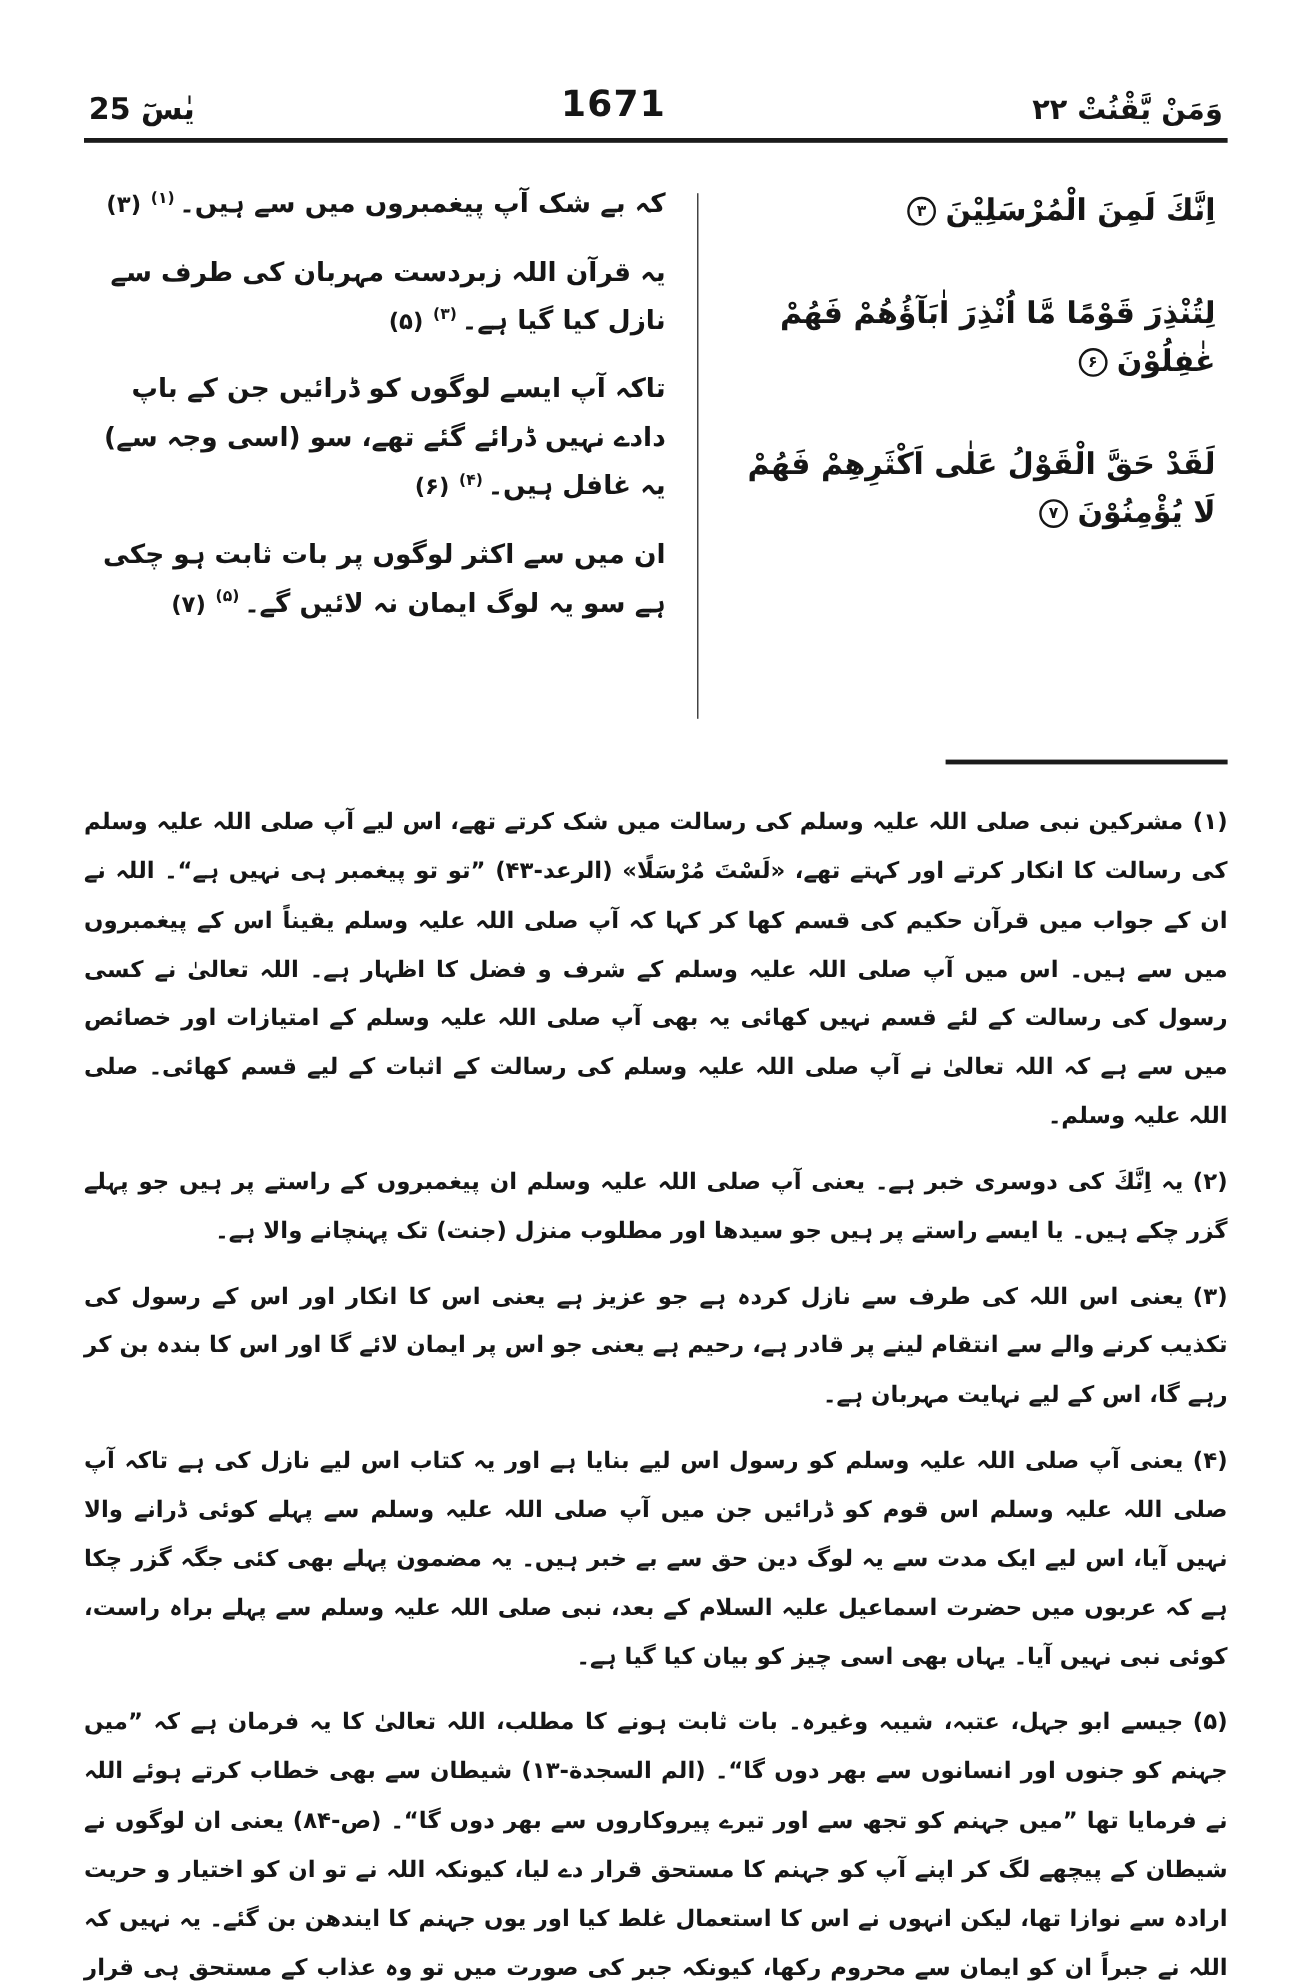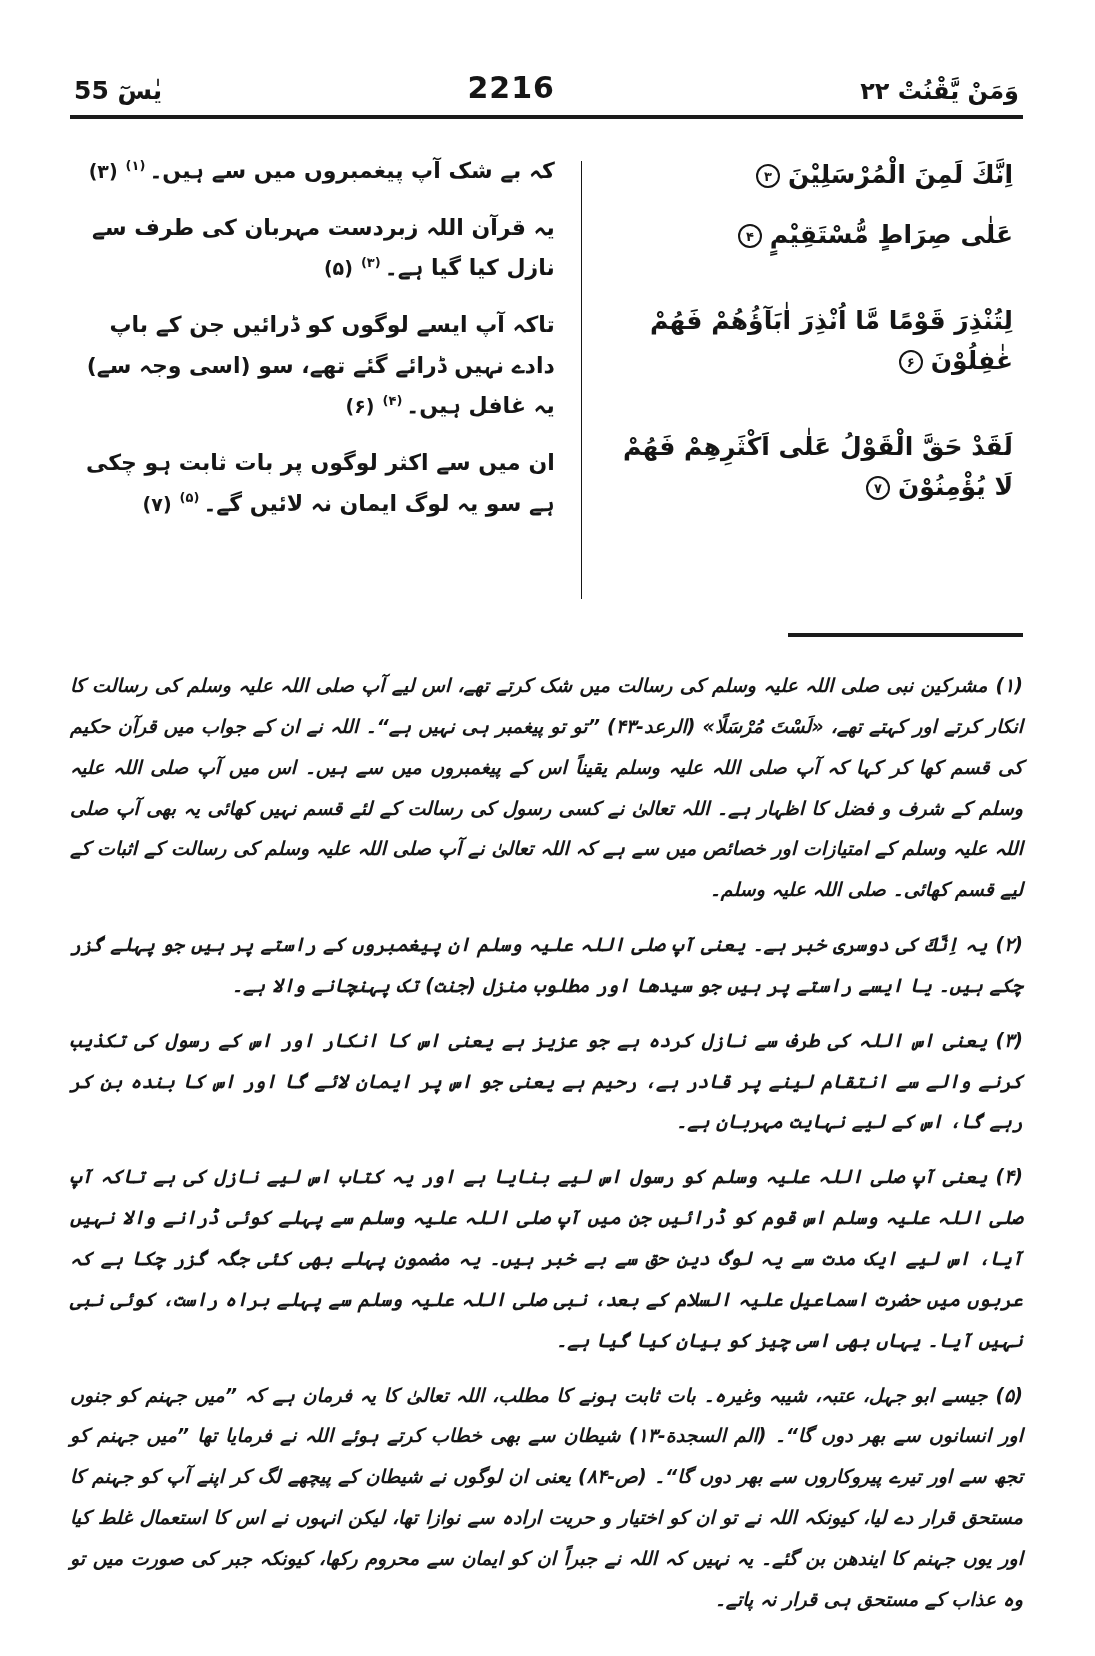--- a/index.html
+++ b/index.html
@@ -93,40 +93,39 @@
     border: none;
     border-top: 4px solid #1b1b1b;
     margin: 34px 0 28px auto;   
   }
   .footnotes {
     font-size: 19px;
     font-weight: bold;
     line-height: 2.15;
     text-align: justify;
   }
-  .footnote { margin-bottom: 14px; font-style: italic; }
+  .footnote { margin-bottom: 14px; }
   .fn-marker { margin-left: 8px; }
 </style>
 </head>
 <body>
 
 <div class="page">
 
   <header class="header">
     <span class="h-right">وَمَنْ يَّقْنُتْ ۲۲</span>
-    <span class="h-center">2216</span>
-    <span class="h-left">يٰسٓ 55</span>
+    <span class="h-center">1671</span>
+    <span class="h-left">يٰسٓ 25</span>
   </header>
   <div class="header-rule"></div>
 
   <section class="verses-section">
 
     <div class="arabic-col">
       <p class="a-line"><span>اِنَّكَ لَمِنَ الْمُرْسَلِيْنَ</span><span class="vnum">۳</span></p>
-      <p class="a-line"><span>عَلٰى صِرَاطٍ مُّسْتَقِيْمٍ</span><span class="vnum">۴</span></p>
       <p class="a-line gap-lg"><span>لِتُنْذِرَ قَوْمًا مَّا اُنْذِرَ اٰبَآؤُهُمْ فَهُمْ غٰفِلُوْنَ</span><span class="vnum">۶</span></p>
       <p class="a-line gap-lg"><span>لَقَدْ حَقَّ الْقَوْلُ عَلٰى اَكْثَرِهِمْ فَهُمْ لَا يُؤْمِنُوْنَ</span><span class="vnum">۷</span></p>
     </div>
 
     <div class="col-divider"></div>
 
     <div class="translation-col">
       <p class="t-line"><span>کہ بے شک آپ پیغمبروں میں سے ہیں۔</span><sup class="fn-sup">(۱)</sup><span class="vref">(۳)</span></p>
       <p class="t-line"><span>یہ قرآن اللہ زبردست مہربان کی طرف سے نازل کیا گیا ہے۔</span><sup class="fn-sup">(۳)</sup><span class="vref">(۵)</span></p>
       <p class="t-line"><span>تاکہ آپ ایسے لوگوں کو ڈرائیں جن کے باپ دادے نہیں ڈرائے گئے تھے، سو (اسی وجہ سے) یہ غافل ہیں۔</span><sup class="fn-sup">(۴)</sup><span class="vref">(۶)</span></p>

